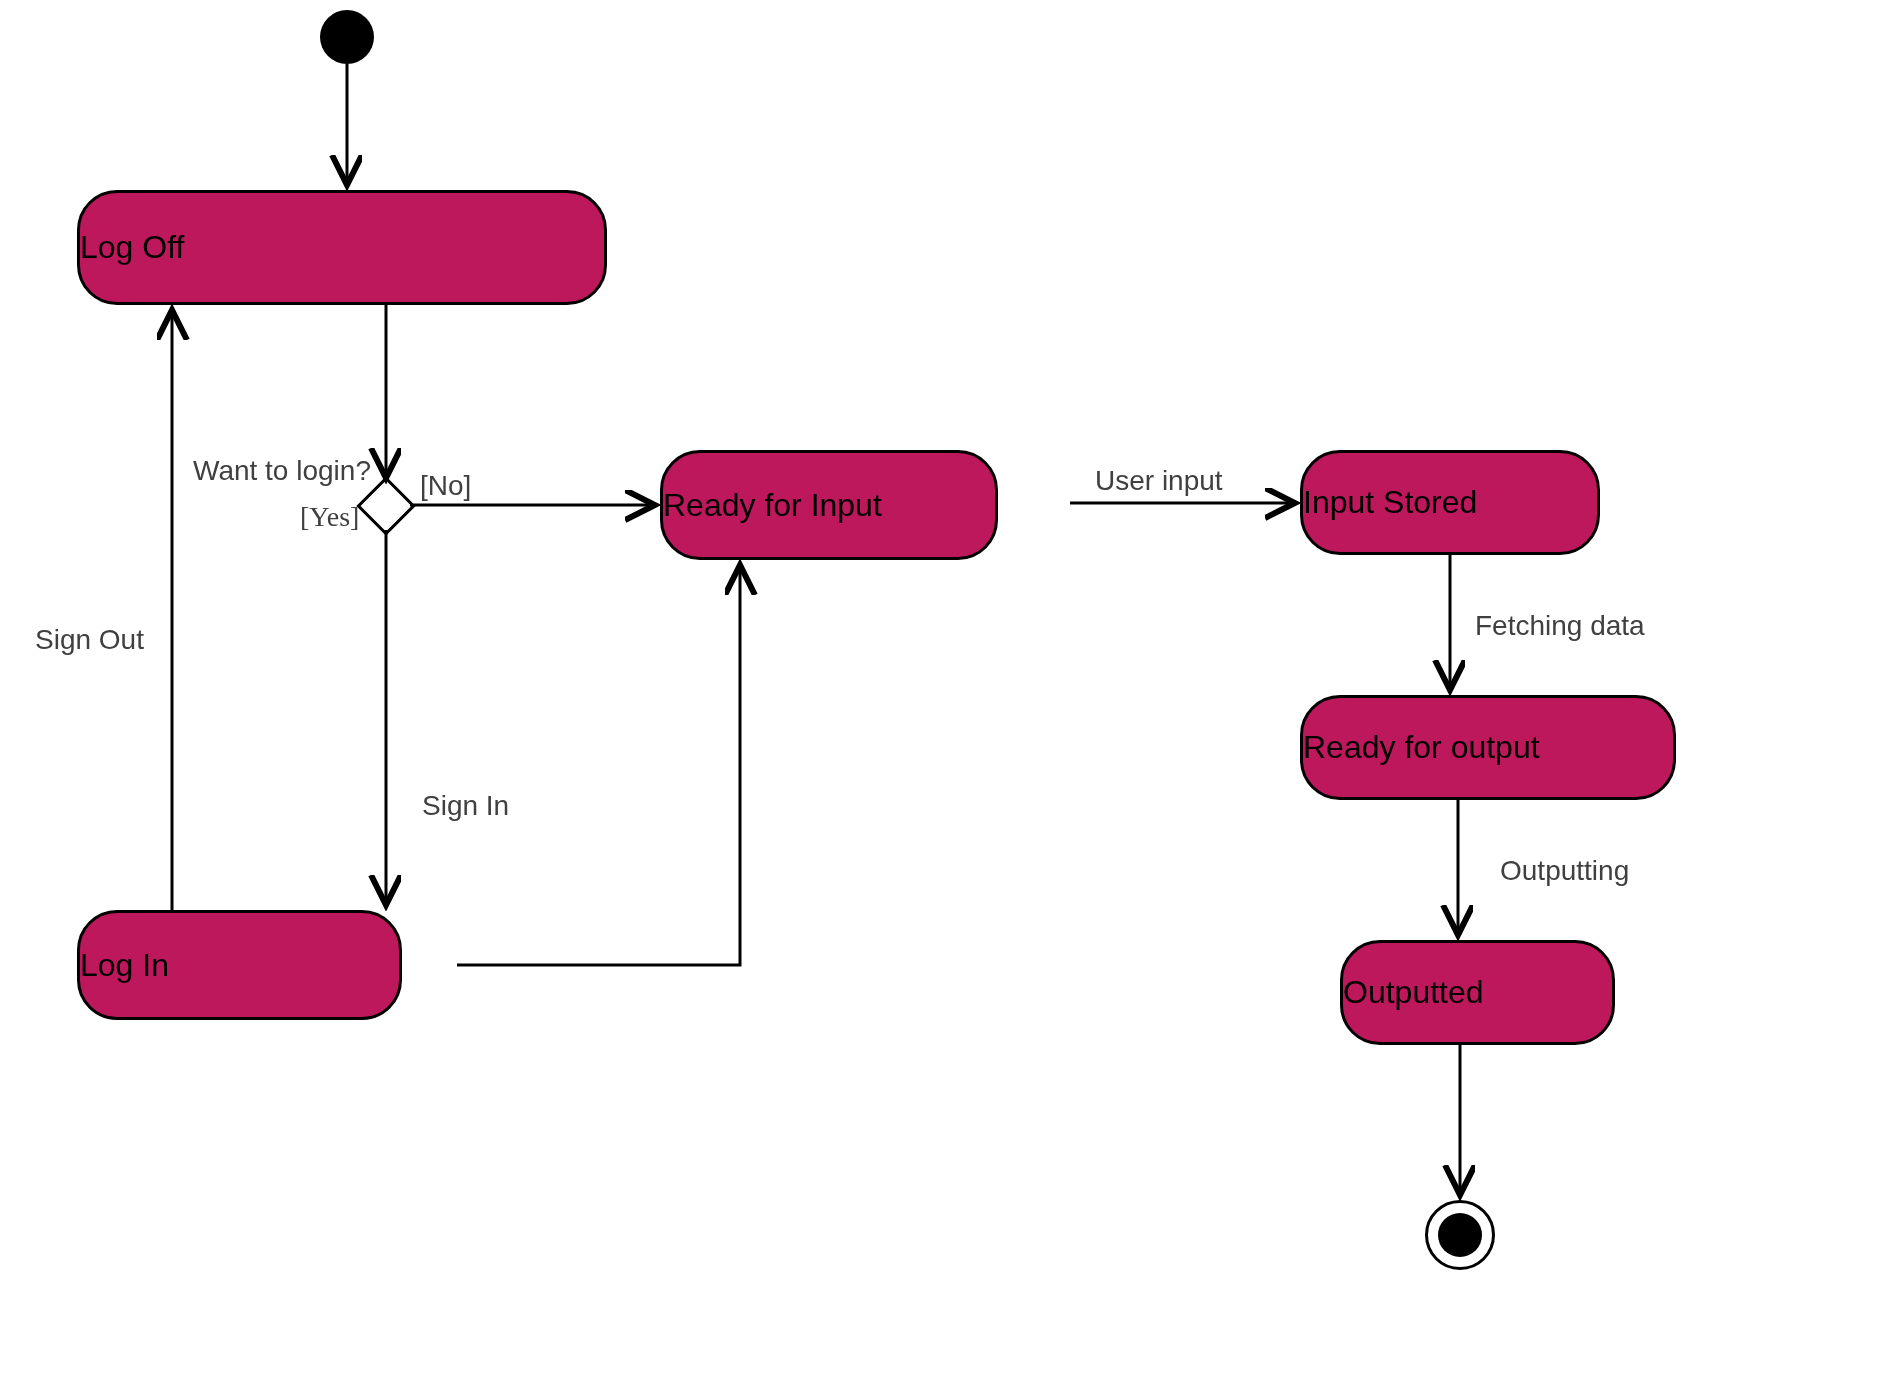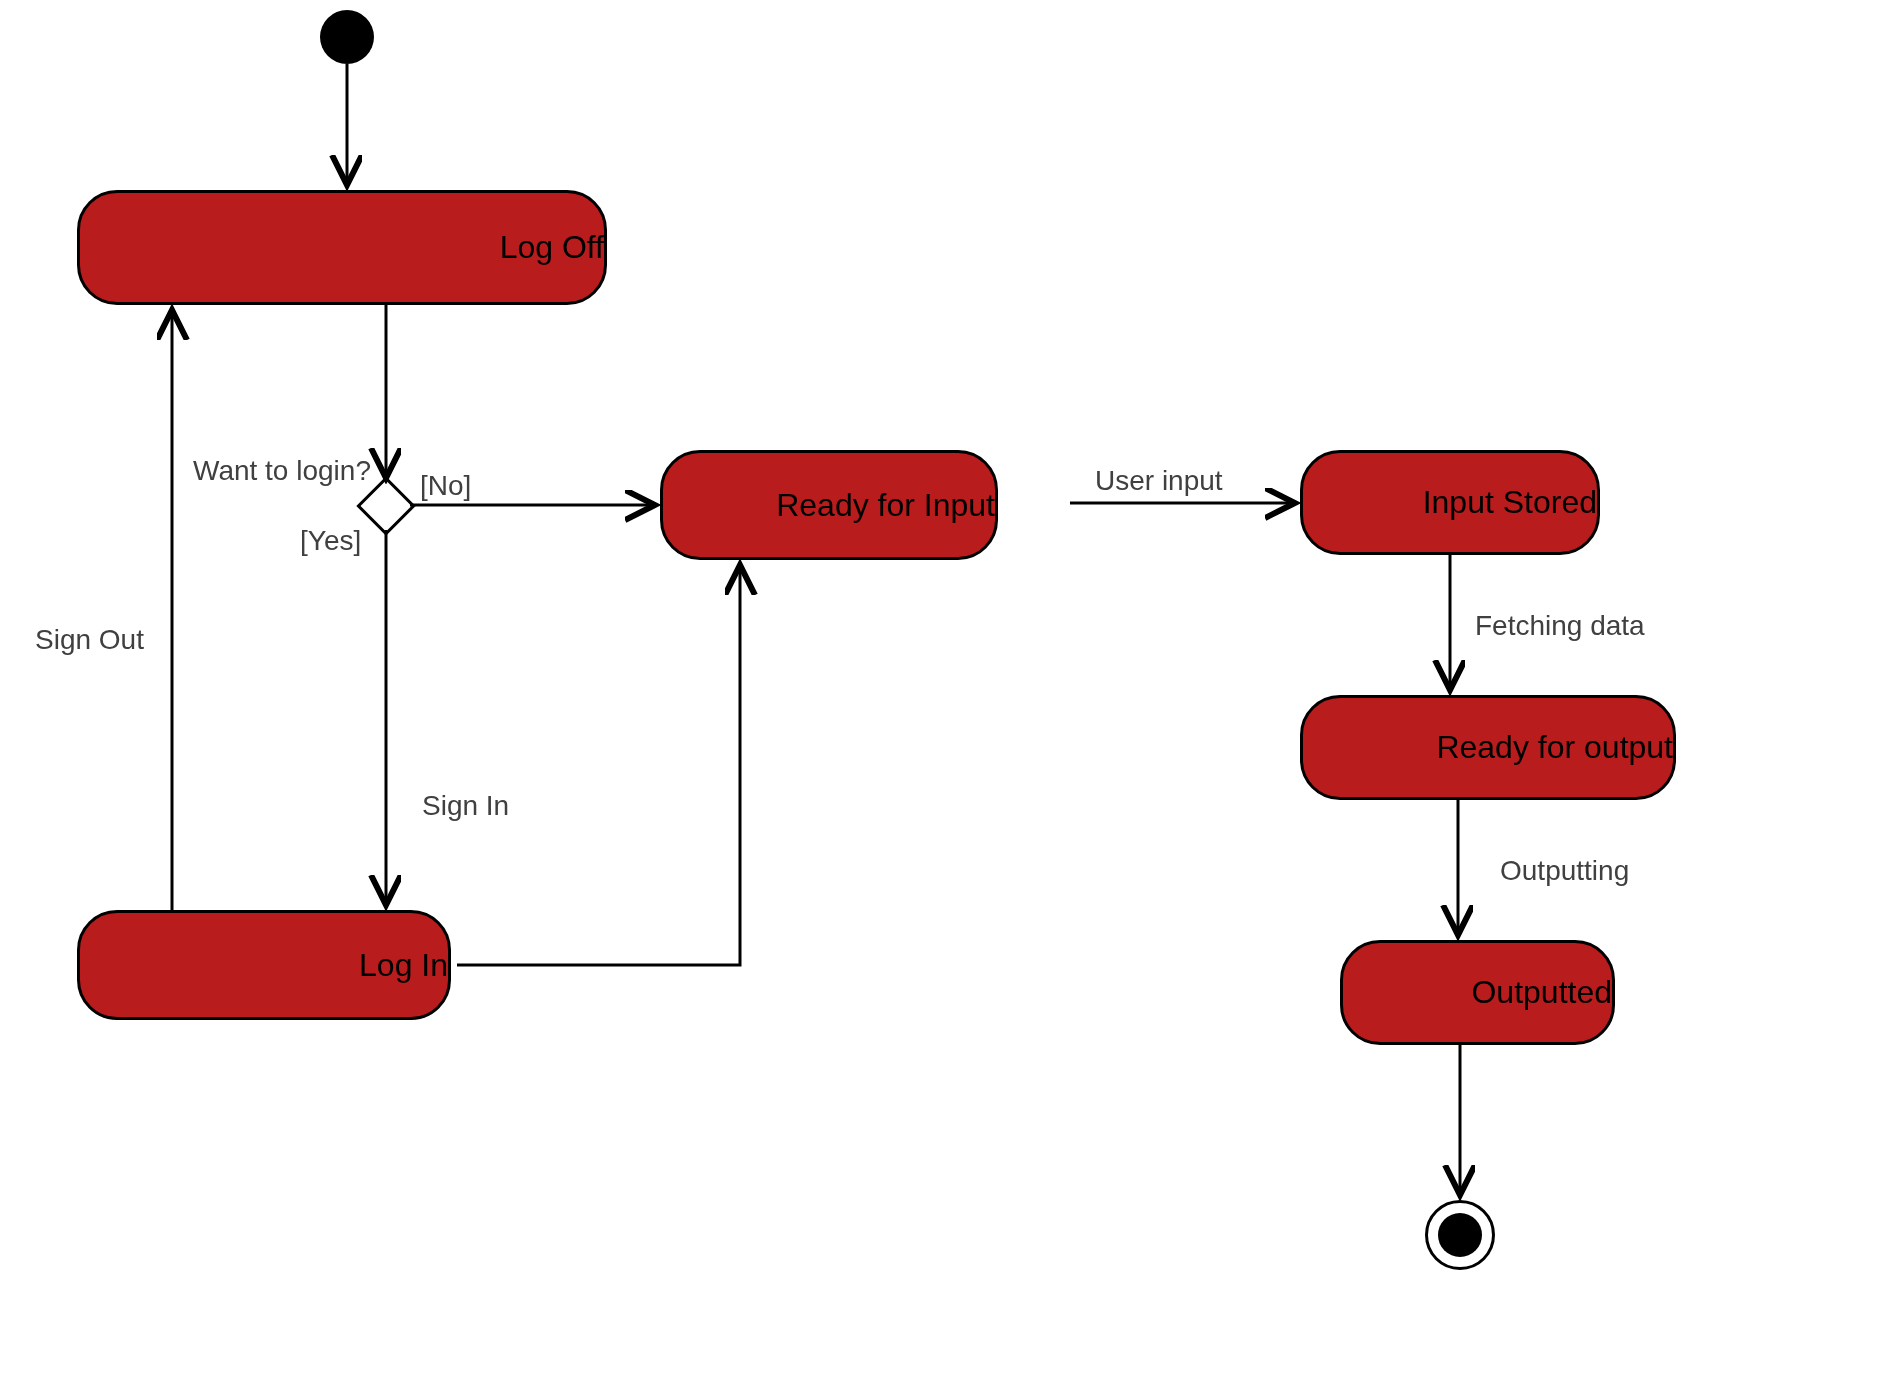--- a/index.html
+++ b/index.html
@@ -9,23 +9,23 @@
       background: #ffffff;
       font-family: Arial, Helvetica, sans-serif;
       position: relative;
     }
     .node {
       position: absolute;
       border: 3px solid #000;
       border-radius: 40px;
       display: flex;
       align-items: center;
-      justify-content: flex-end;
+      justify-content: flex-start;
       font-size: 32px;
-      background: #b91c1c;
+      background: #be185d;
     }
     .label {
       position: absolute;
       font-size: 28px;
       color: #404040;
       white-space: nowrap;
     }
     .initial-node {
       position: absolute;
       width: 54px;
@@ -73,23 +73,23 @@
 <div class="initial-node" style="left: 320px; top: 10px;"></div>
 
 <div class="node" style="left: 77px; top: 190px; width: 530px; height: 115px;">
   <span>Log Off</span>
 </div>
 
 <div class="decision-node" style="left: 365px; top: 485px;"></div>
 
 <div class="label" style="left: 193px; top: 455px;">Want to login?</div>
 <div class="label" style="left: 420px; top: 470px;">[No]</div>
-<div class="label" style="left: 300px; top: 525px;">[Yes]</div>
+<div class="label" style="left: 300px; top: 501px; font-family: Liberation Serif, serif;">[Yes]</div>
 
-<div class="node" style="left: 77px; top: 910px; width: 374px; height: 110px;">
+<div class="node" style="left: 77px; top: 910px; width: 325px; height: 110px;">
   <span>Log In</span>
 </div>
 
 <div class="node" style="left: 660px; top: 450px; width: 338px; height: 110px;">
   <span>Ready for Input</span>
 </div>
 
 <div class="node" style="left: 1300px; top: 450px; width: 300px; height: 105px;">
   <span>Input Stored</span>
 </div>

